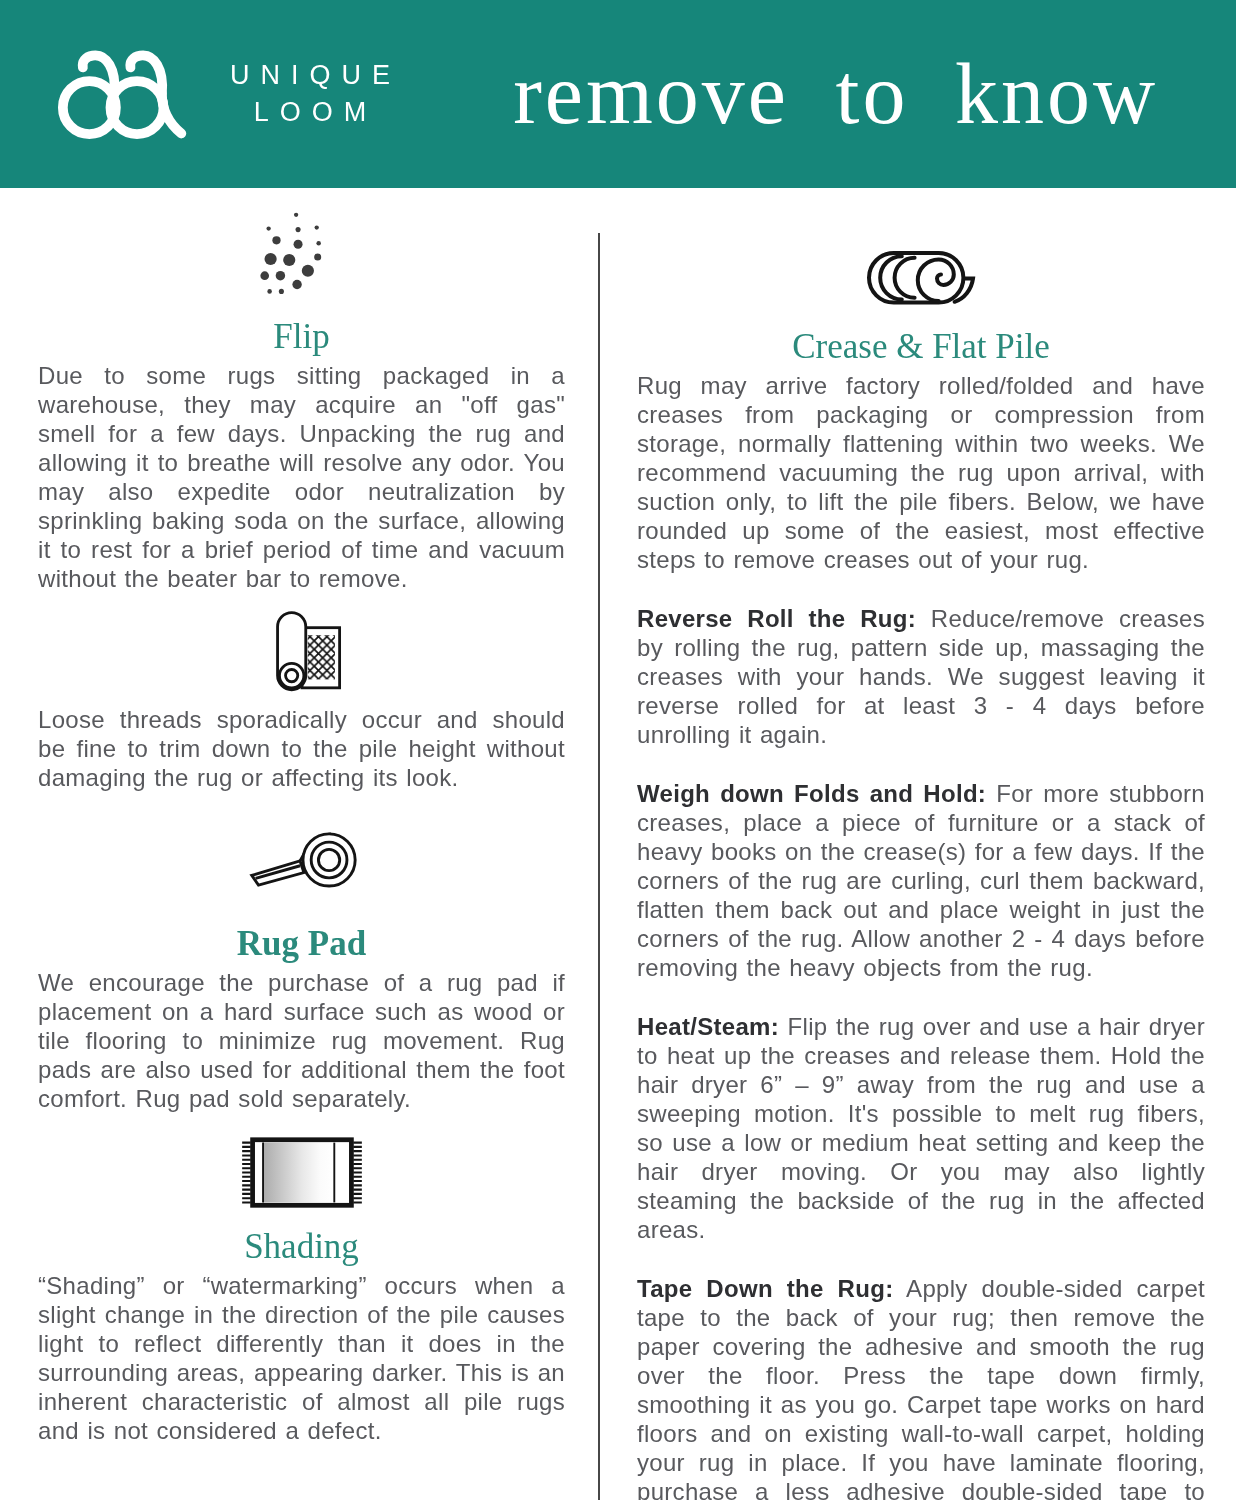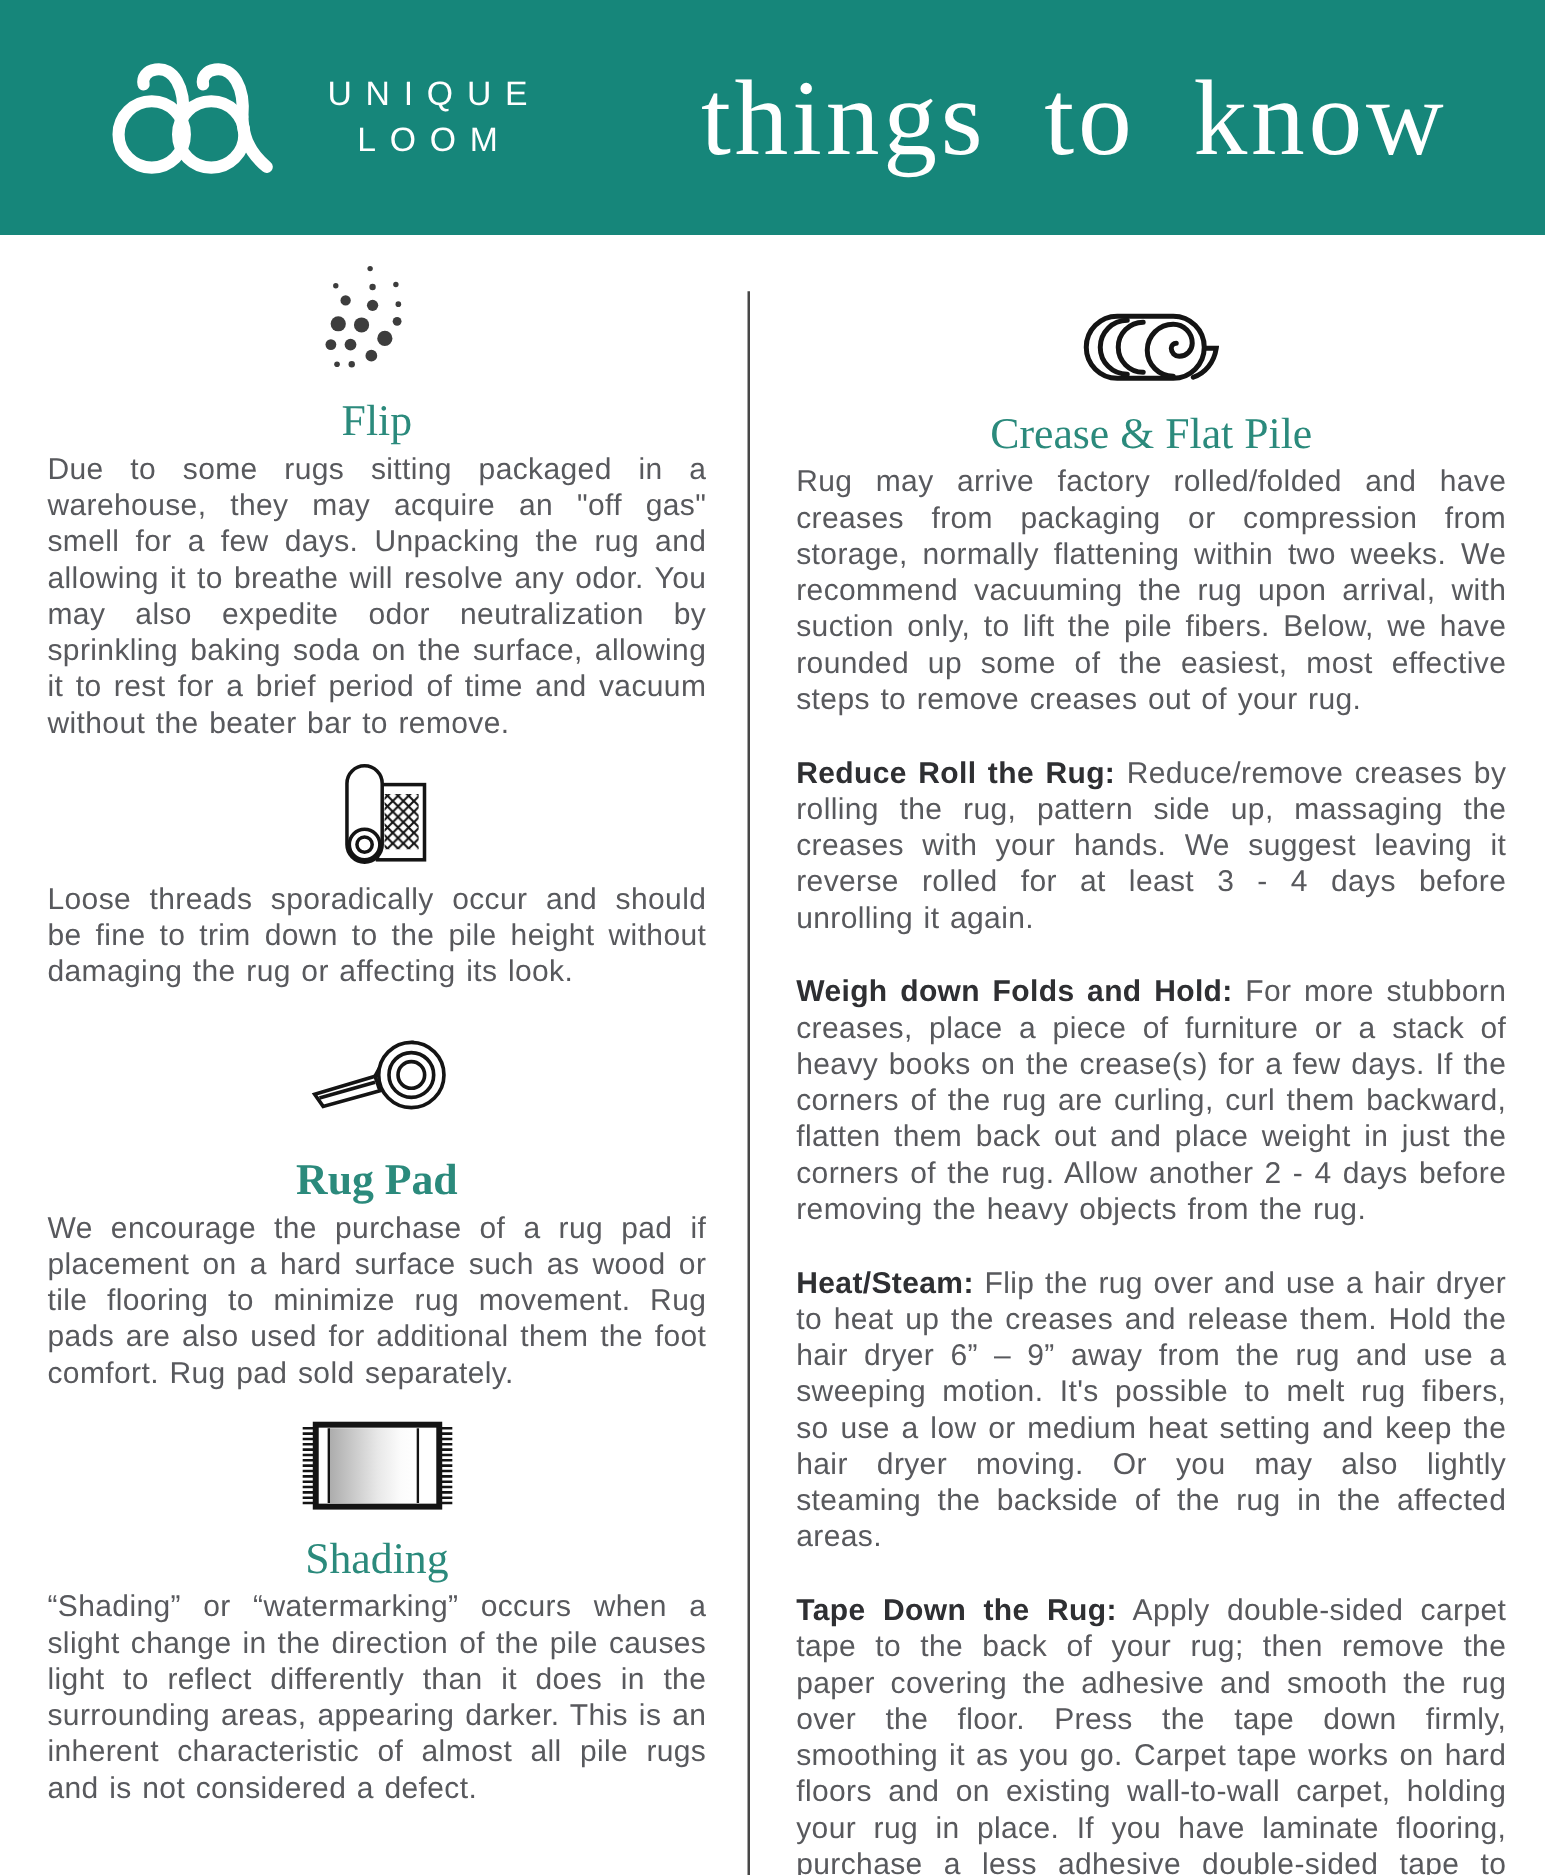--- a/index.html
+++ b/index.html
@@ -9,21 +9,21 @@
     background:#ffffff;
     overflow:hidden;
     font-family:"Liberation Sans", sans-serif;
   }
   
   .header{
     position:absolute;left:0;top:0;width:1236px;height:188px;
     background:#16867A;
     display:flex;align-items:center;
     box-sizing:border-box;
-    padding-left:76px;
+    padding-left:44px;
   }
   .logo-group{display:flex;align-items:center;gap:26px;}
   .logo-mark{width:160px;height:92px;}
   .brand-text{
     color:#ffffff;
     font-size:27px;
     letter-spacing:11px;
     line-height:37px;
     text-align:center;
     font-weight:400;
@@ -93,21 +93,21 @@
         <circle cx="77" cy="55" r="24.5"></circle>
         <path d="M56,42 C58,20 49,5 36,7 C29,8 26,13 27,18"></path>
         <path d="M100,42 C102,20 93,5 80,7 C73,8 70,13 71,18"></path>
         <path d="M100,42 C100,58 107,70 118,79"></path>
       </svg>
       <div class="brand-text">
         <div>UNIQUE</div>
         <div>LOOM</div>
       </div>
     </div>
-    <div class="header-title">things to know</div>
+    <div class="header-title">remove to know</div>
   </div>
 
   <div class="divider"></div>
 
   <div class="col col-left">
 
     <div class="icon-wrap m-odor-icon">
       <svg width="113" height="103" viewBox="0 0 115 105" fill="#3d3d3d">
         <circle cx="52" cy="7" r="2.2"></circle>
           <circle cx="24" cy="21" r="2.2"></circle>
@@ -189,21 +189,21 @@
         <path d="M121,42 h14 c-2,14 -11,25 -23,29" fill="#ffffff"></path>
         <rect x="5" y="10" width="118" height="62" rx="31" fill="#ffffff"></rect>
         <path d="M46,14 a27,27 0 0 0 0,54"></path>
         <path d="M62,16 a25,25 0 0 0 0,50"></path>
         <path d="M92,70 a26,26 0 0 1 0,-52 a19,19 0 0 1 19,19 a13,13 0 0 1 -13,13 a8,8 0 0 1 -8,-8 a5,5 0 0 1 5,-5"></path>
       </svg>
     </div>
     <h2 class="section-heading m-crease-head">Crease &amp; Flat Pile</h2>
     <p class="body-text">Rug may arrive factory rolled/folded and have creases from packaging or compression from storage, normally flattening within two weeks. We recommend vacuuming the rug upon arrival, with suction only, to lift the pile fibers. Below, we have rounded up some of the easiest, most effective steps to remove creases out of your rug.</p>
 
-    <p class="body-text tip"><b>Reduce Roll the Rug:</b> <span>Reduce/remove creases by rolling the rug, pattern side up, massaging the creases with your hands. We suggest leaving it reverse rolled for at least 3 - 4 days before unrolling it again.</span></p>
+    <p class="body-text tip"><b>Reverse Roll the Rug:</b> <span>Reduce/remove creases by rolling the rug, pattern side up, massaging the creases with your hands. We suggest leaving it reverse rolled for at least 3 - 4 days before unrolling it again.</span></p>
 
     <p class="body-text tip"><b>Weigh down Folds and Hold:</b> <span>For more stubborn creases, place a piece of furniture or a stack of heavy books on the crease(s) for a few days. If the corners of the rug are curling, curl them backward, flatten them back out and place weight in just the corners of the rug. Allow another 2 - 4 days before removing the heavy objects from the rug.</span></p>
 
     <p class="body-text tip"><b>Heat/Steam:</b> <span>Flip the rug over and use a hair dryer to heat up the creases and release them. Hold the hair dryer 6” – 9” away from the rug and use a sweeping motion. It's possible to melt rug fibers, so use a low or medium heat setting and keep the hair dryer moving. Or you may also lightly steaming the backside of the rug in the affected areas.</span></p>
 
     <p class="body-text tip"><b>Tape Down the Rug:</b> <span>Apply double-sided carpet tape to the back of your rug; then remove the paper covering the adhesive and smooth the rug over the floor. Press the tape down firmly, smoothing it as you go. Carpet tape works on hard floors and on existing wall-to-wall carpet, holding your rug in place. If you have laminate flooring, purchase a less adhesive double-sided tape to prevent the laminate from buckling or otherwise being damaged.</span></p>
 
   </div>
 
 </div>

